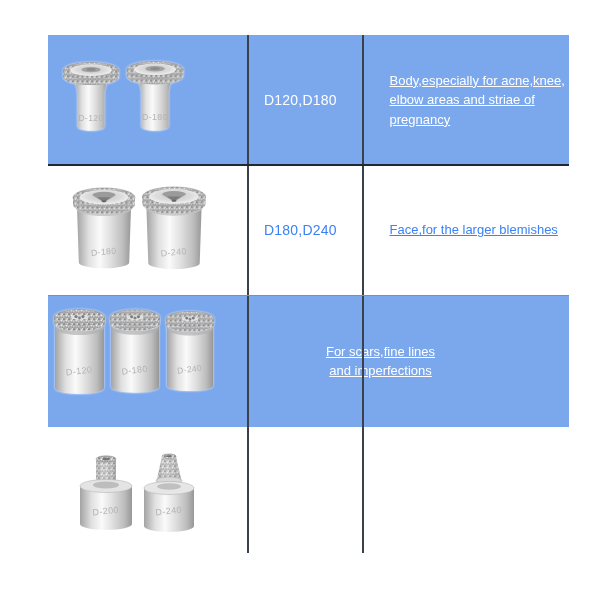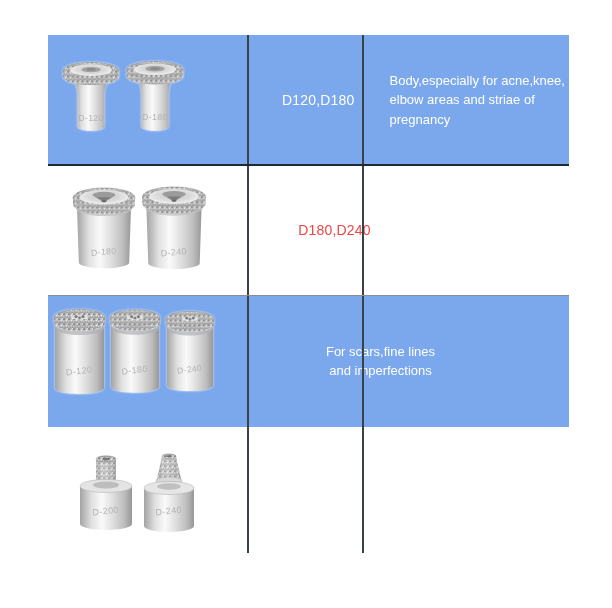--- a/index.html
+++ b/index.html
@@ -6,29 +6,29 @@
   .stage{position:relative;width:612px;height:608px;background:#ffffff;
          font-family:"Liberation Sans",sans-serif;overflow:hidden;}
   .tbl{position:absolute;left:48px;top:35px;width:521px;height:518px;}
   .row{position:absolute;left:0;width:521px;display:flex;}
   .r1{top:0;height:130px;background:#7ba7ec;}
   .r2{top:130px;height:130px;background:#ffffff;}
   .r3{top:260px;height:132px;background:#7ba7ec;}
   .r4{top:392px;height:126px;background:#ffffff;}
   .cell{box-sizing:border-box;}
   .cell.img{position:relative;width:229px;text-decoration:underline;}
-  .cell.spec{width:115px;display:flex;align-items:center;justify-content:center;
+  .cell.spec{width:115px;display:flex;align-items:center;
              font-size:14px;letter-spacing:0.2px;}
   .cell.desc{width:207px;display:flex;align-items:center;
              font-size:13px;line-height:19.5px;
              padding-left:17px;padding-right:4px;}
-  .desc .txt{white-space:pre-line;}
+  .desc .txt{white-space:pre-line;text-decoration:underline;}
   .r3 .cell.desc{justify-content:center;text-align:center;padding-left:0;padding-right:0;}
   .r1 .cell.spec,.r1 .cell.desc,.r3 .cell.spec,.r3 .cell.desc{color:#ffffff;}
-  .r2 .cell.spec,.r2 .cell.desc,.r4 .cell.spec,.r4 .cell.desc{color:#ef4444;}
+  .r2 .cell.spec,.r2 .cell.desc,.r4 .cell.spec,.r4 .cell.desc{color:#3b82f6;}
   .vline{position:absolute;top:0;width:1.5px;height:518px;background:#3a4149;}
   .v1{left:199px;} .v2{left:314px;}
   .hline{position:absolute;left:0;width:521px;}
   .h1{top:129px;height:2px;background:#1e2936;}
   .h2{top:259.5px;height:1.5px;background:#878e95;}
   .tip{position:absolute;}
   .r1 .tip,.r3 .tip{filter:drop-shadow(0 0 1px rgba(255,255,255,0.85));}
   .engrave{font-family:"Liberation Sans",sans-serif;font-size:9px;fill:#b4b4b4;
            text-anchor:middle;letter-spacing:0.4px;}
   .defs{position:absolute;width:0;height:0;}
@@ -121,20 +121,23 @@
           <ellipse cx="33" cy="10.5" rx="25" ry="7.5" fill="url(#dish)"></ellipse>
           <path d="M21,8.5 L33,16 L45,8.5 A12,3.5 0 0 0 21,8.5 Z" fill="#9b9b9b"></path>
           <path d="M26,10.5 L33,15.5 L40,10.5 Z" fill="#7c7c7c"></path>
           <ellipse cx="33" cy="14.8" rx="2.6" ry="1" fill="#666666"></ellipse>
           <text class="engrave" x="33" y="70" transform="rotate(-5 33 70)">D-240</text>
         </svg>
       </div>
       <div class="cell spec">
         <span>D180,D240</span>
       </div>
+      <div class="cell desc">
+        <span class="txt">Face,for the larger blemishes</span>
+      </div>
     </div>
 
     <div class="row r3">
       <div class="cell img">
         <svg class="tip" style="left:5px;top:13px" width="53" height="88" viewBox="0 0 53 88">
           <path d="M2,17 A24.5,7 0 0 0 51,17 L51,80 A24.5,6 0 0 1 2,80 Z" fill="url(#met)"></path>
           <path d="M2,16 A24.5,7 0 0 0 51,16 L51,20 A24.5,7 0 0 1 2,20 Z" fill="#b0b0b0" opacity="0.7"></path>
           <path d="M1,9.5 A25.5,8 0 0 0 52,9.5 L52,15 A25.5,8 0 0 1 1,15 Z" fill="url(#grit)"></path>
           <ellipse cx="26.5" cy="9.5" rx="25.5" ry="8" fill="url(#grit)" stroke="#8f8f8f" stroke-width="0.6"></ellipse>
           <ellipse cx="26.5" cy="9.2" rx="8.5" ry="2.6" fill="url(#dish)"></ellipse>

